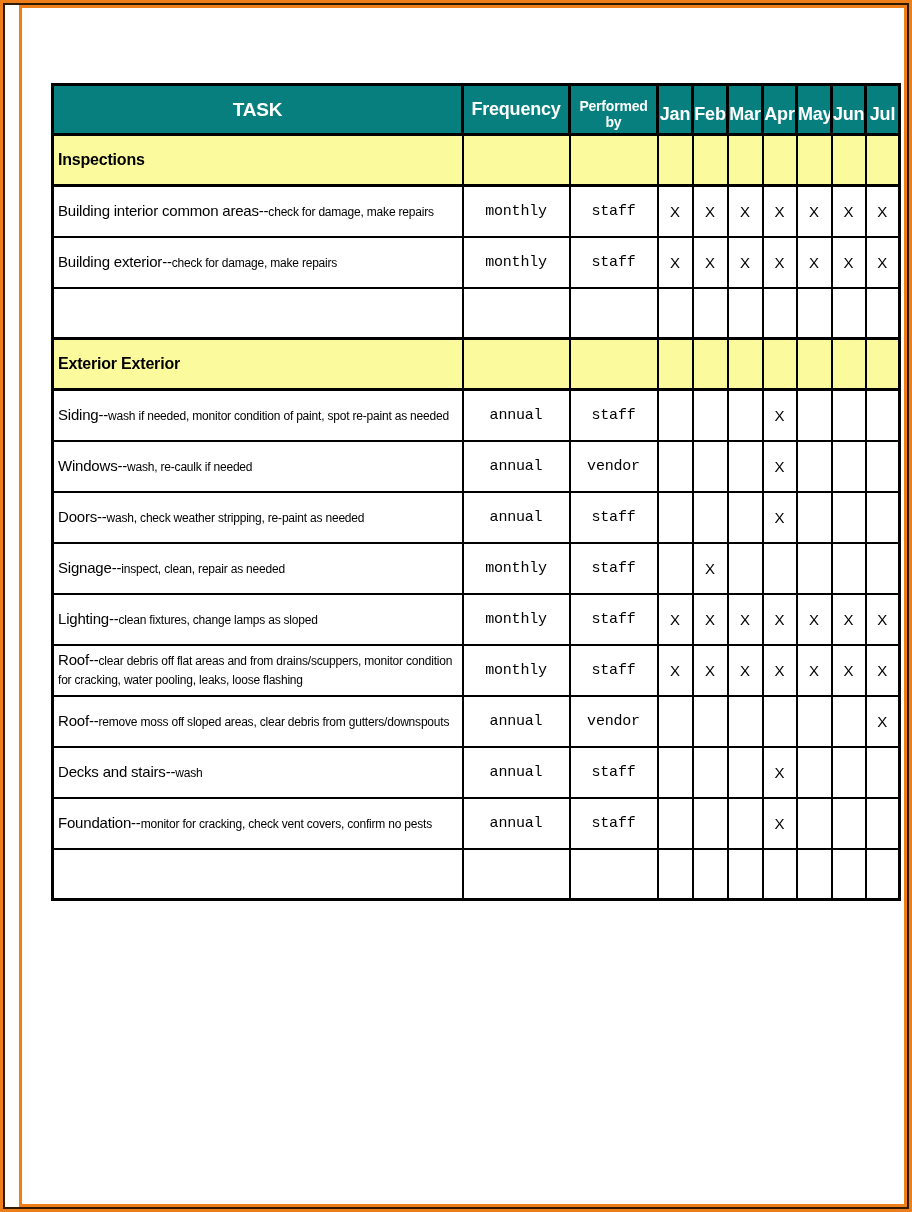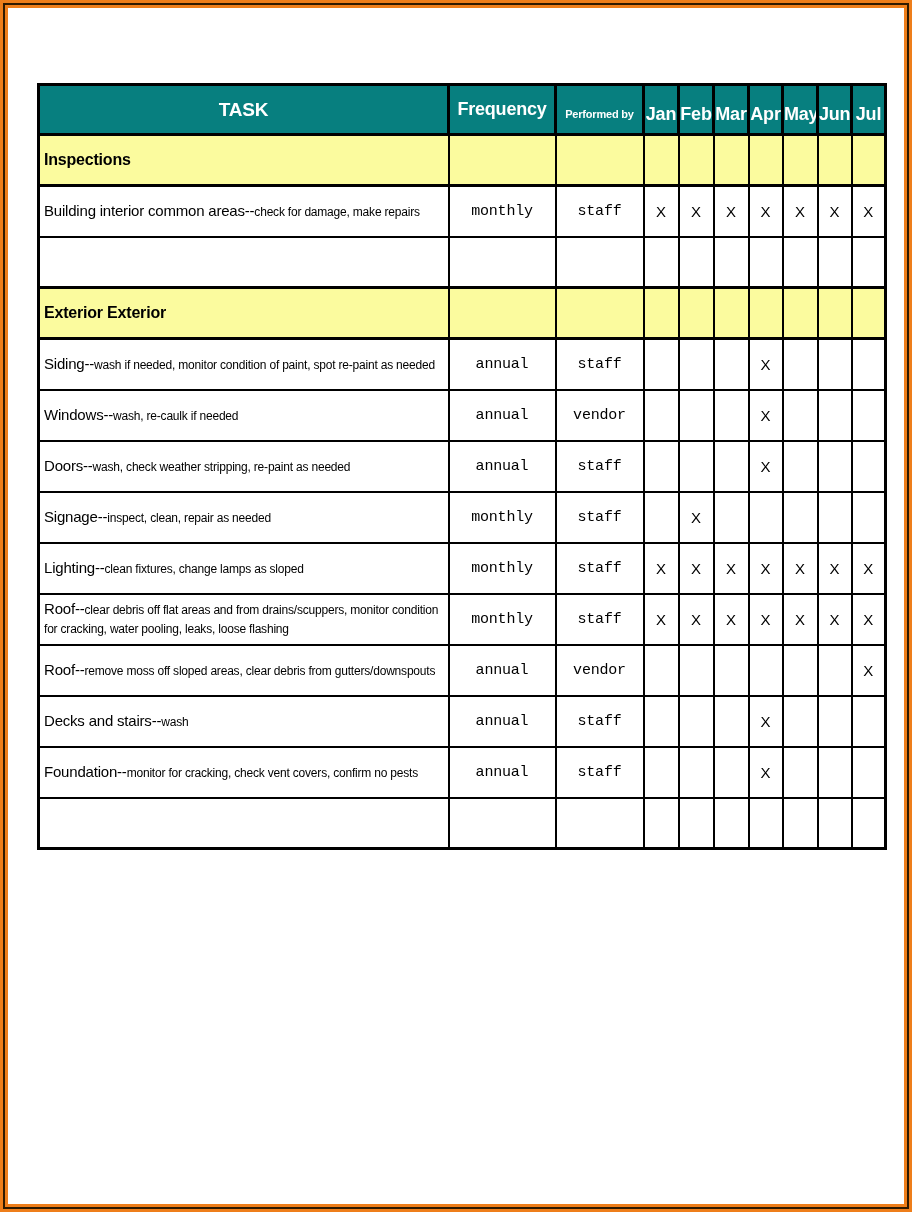--- a/index.html
+++ b/index.html
@@ -20,20 +20,21 @@
     color:var(--text);
   }
   .page-frame{
     width:912px;height:1212px;
     border:3px solid var(--frame-orange);
     background:var(--page-bg);
   }
   .page-frame-mid{
     width:100%;height:100%;
     border:2px solid var(--frame-dark);
+    padding-left:14px;
   }
   .page-frame-inner{
     width:100%;height:100%;
     border:3px solid var(--frame-orange);
     position:relative;
     background:var(--page-bg);
   }
   table.schedule{
     position:absolute;
     left:29px;top:75px;
@@ -51,21 +52,21 @@
   .schedule thead th{
     background:var(--header-bg);
     color:var(--header-text);
     font-weight:bold;
     border-width:3px;
     height:50px;
     letter-spacing:-0.2px;
   }
   th.h-task{font-size:19px;}
   th.h-freq{font-size:18px;margin-top:12px;}
-  th.h-perf{font-size:11px;padding-top:8px;}
+  th.h-perf{font-size:14px;padding-top:8px;}
   th.h-month{font-size:18px;padding-top:10px;}
   
   .schedule tbody tr{height:51px;}
   tr.row-section{height:44px;}
   tr.row-tall{height:57px;}
   tr.row-section td{
     background:var(--section-bg);
     border-top-width:3px;
     border-bottom-width:3px;
   }
@@ -145,20 +146,32 @@
               <td class="cell-frequency">monthly</td>
               <td class="cell-performed-by">staff</td>
               <td class="cell-month">X</td>
               <td class="cell-month">X</td>
               <td class="cell-month">X</td>
               <td class="cell-month">X</td>
               <td class="cell-month">X</td>
               <td class="cell-month">X</td>
               <td class="cell-month">X</td>
             </tr>
+            <tr class="row-task">
+              <td class="cell-task"><span class="task-title">Building exterior--</span><span class="task-detail">check for damage, make repairs</span></td>
+              <td class="cell-frequency">monthly</td>
+              <td class="cell-performed-by">staff</td>
+              <td class="cell-month">X</td>
+              <td class="cell-month">X</td>
+              <td class="cell-month">X</td>
+              <td class="cell-month">X</td>
+              <td class="cell-month">X</td>
+              <td class="cell-month">X</td>
+              <td class="cell-month">X</td>
+            </tr>
             <tr class="row-empty">
               <td class="cell-task"></td>
               <td class="cell-frequency"></td>
               <td class="cell-performed-by"></td>
               <td class="cell-month"></td>
               <td class="cell-month"></td>
               <td class="cell-month"></td>
               <td class="cell-month"></td>
               <td class="cell-month"></td>
               <td class="cell-month"></td>

